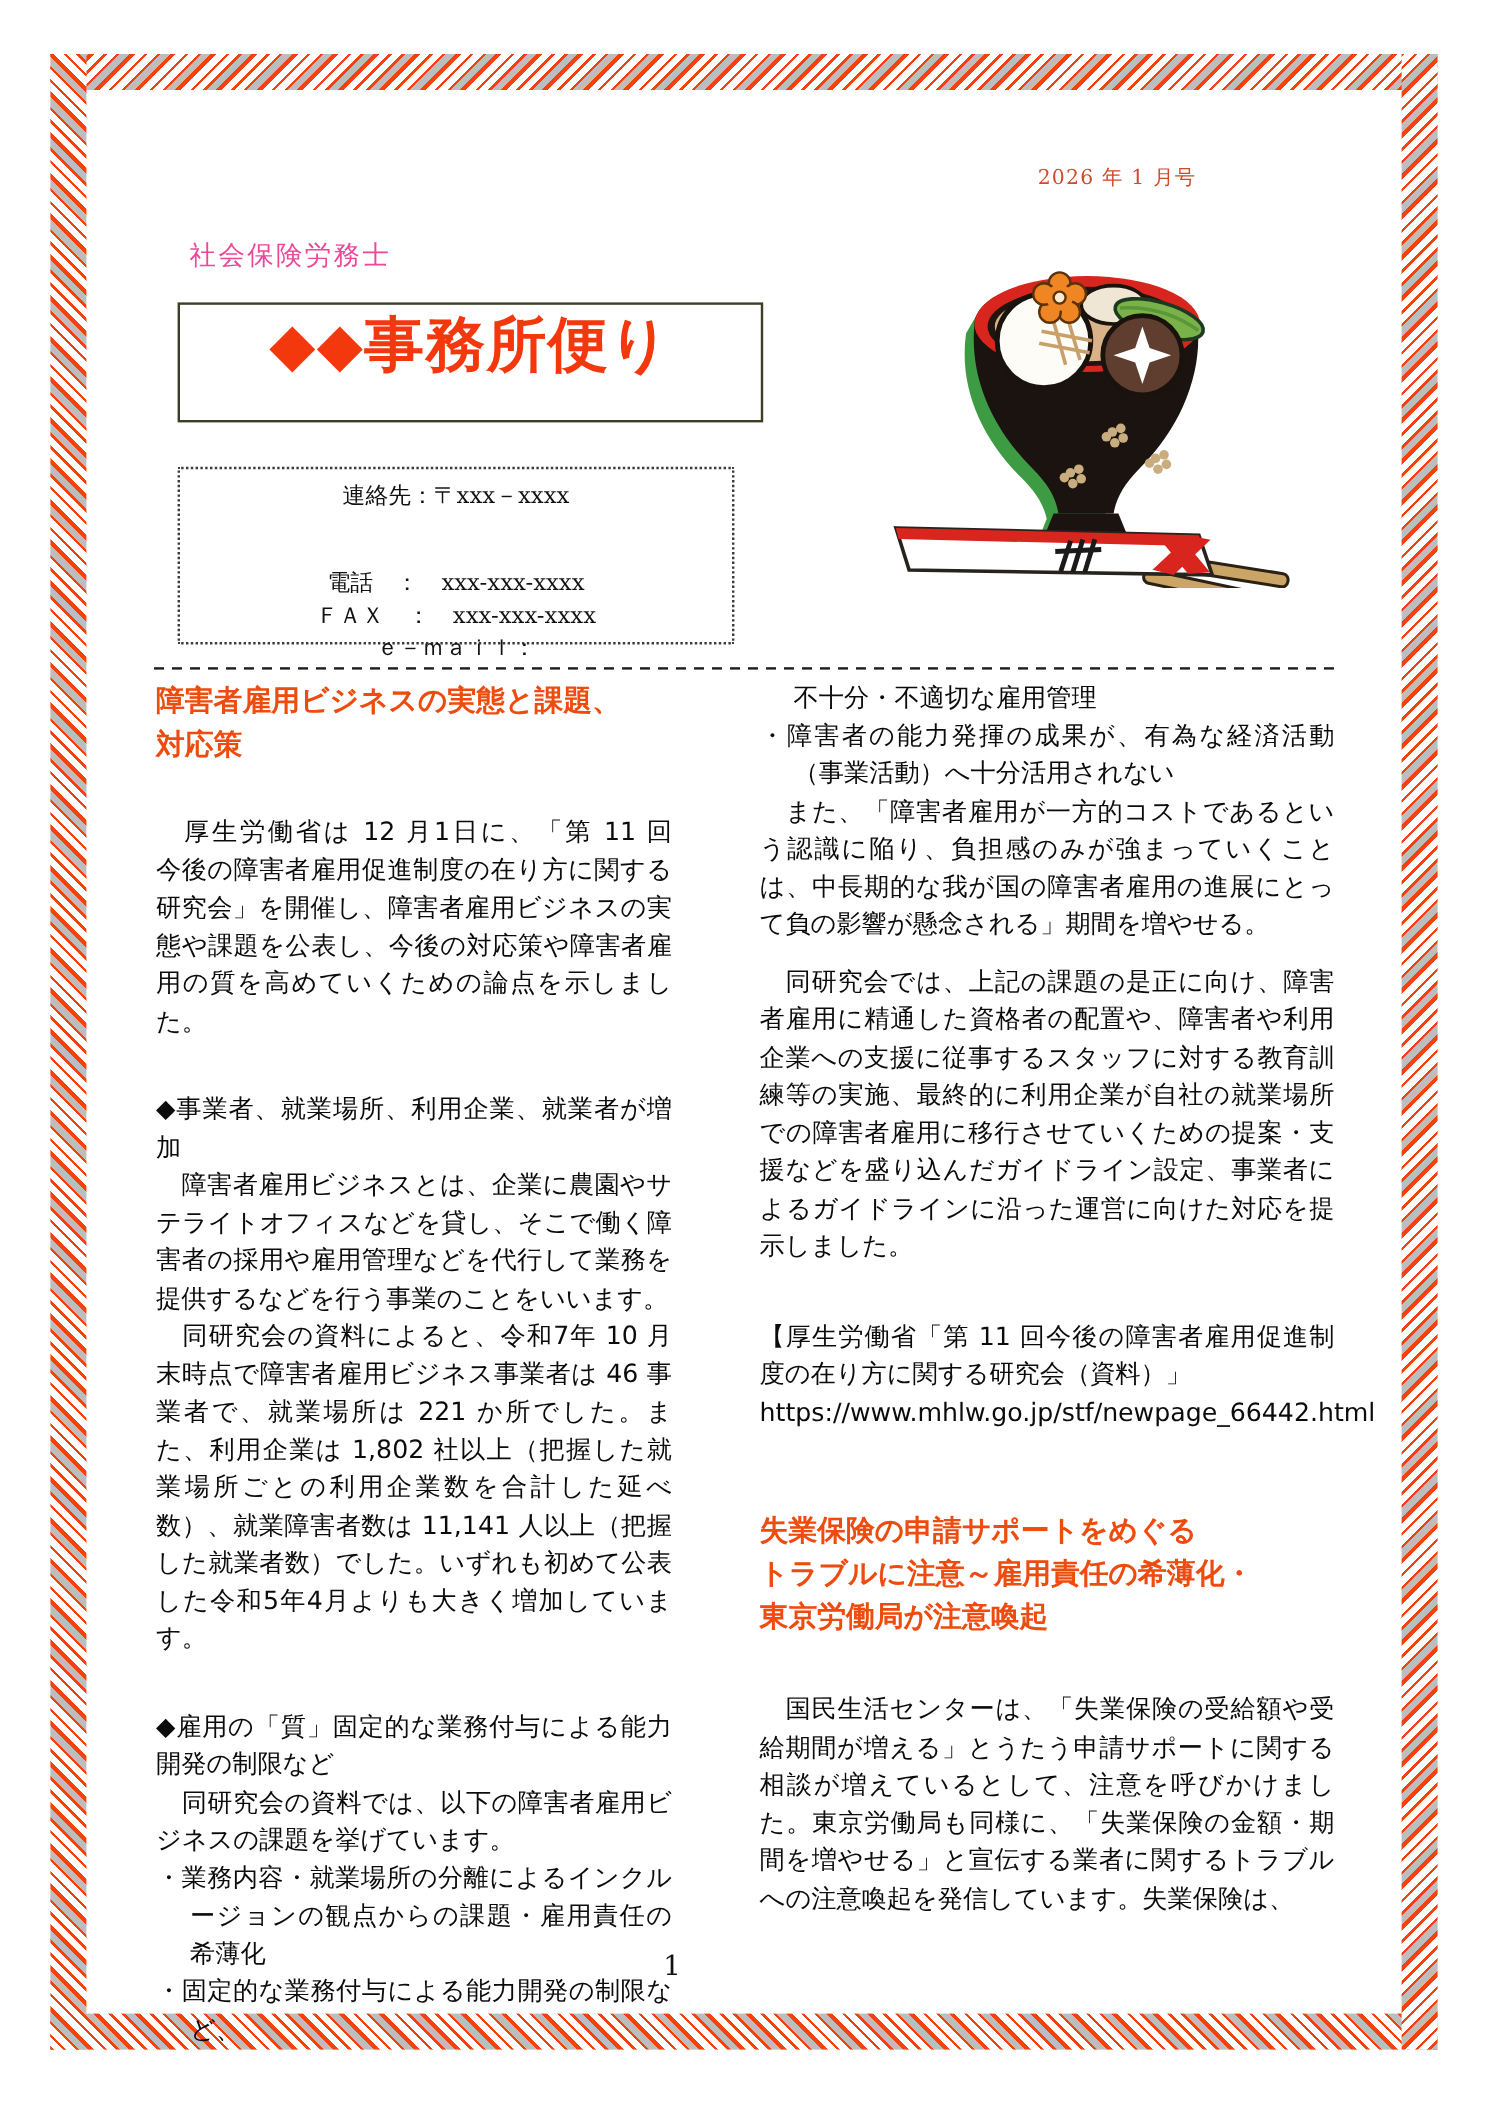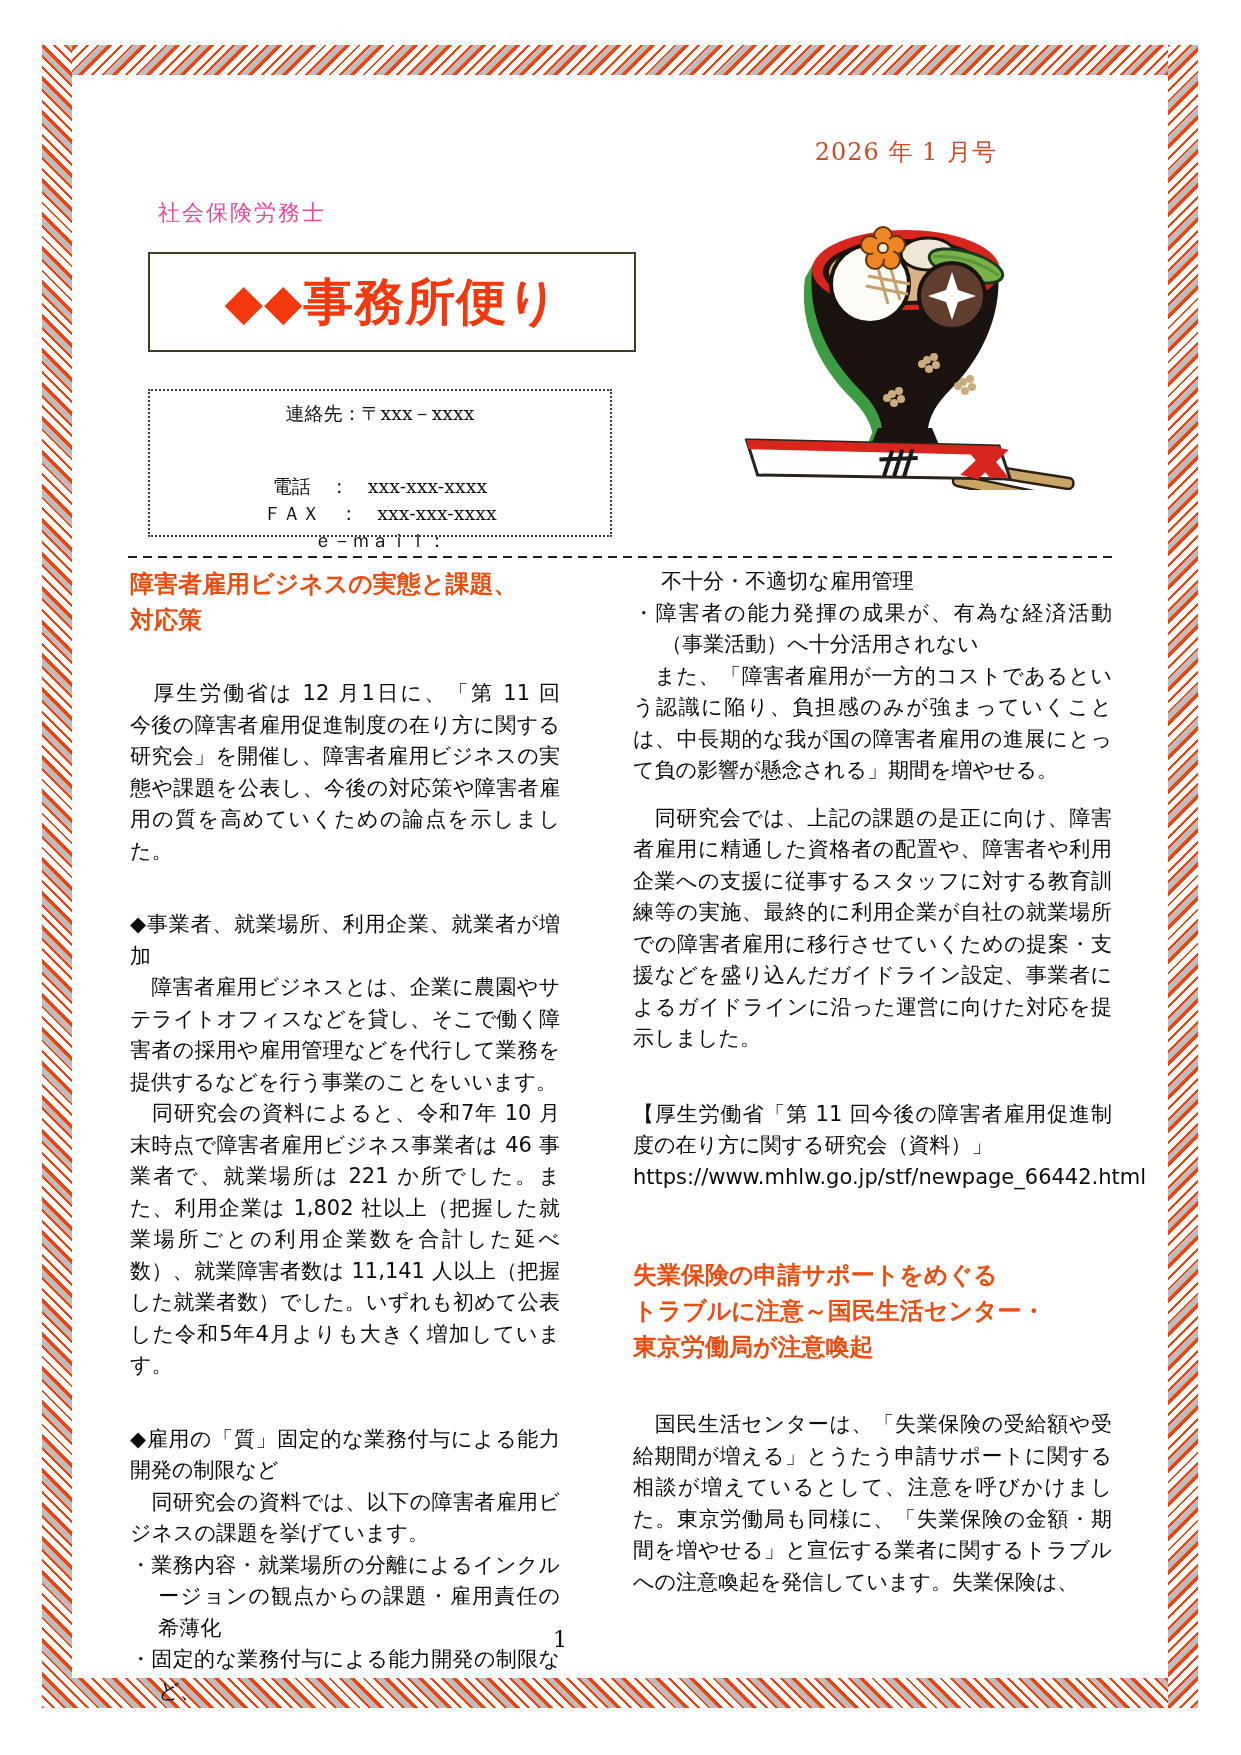--- a/index.html
+++ b/index.html
@@ -30,30 +30,30 @@
   }
   .band-right {
     left:1168px; top:45px; width:30px; height:1663px;
     background:repeating-linear-gradient(135deg,
       #f4420c 0 2px, #ffffff 2px 7.5px, #f4420c 7.5px 9.5px,
       #ffffff 9.5px 15px, #f4420c 15px 17px, #bdbdbd 17px 22.5px, #f4420c 22.5px 24px);
   }
   
   .issue-date {
     position:absolute; top:136px; right:244px;
-    font-family:"DejaVu Serif", serif; font-size:24px; color:#cc4b28; letter-spacing:1px;
+    font-family:"DejaVu Serif", serif; font-size:17px; color:#cc4b28; letter-spacing:1px;
   }
   .office-label {
     position:absolute; left:130px; top:198px;
     font-family:"DejaVu Serif", serif; font-size:22px; color:#ec4899; letter-spacing:2px;margin-left:28px;
   }
   .title-box {
     position:absolute; left:148px; top:252px; width:488px; height:100px;
     border:2px solid #3f3d26; background:#ffffff; box-sizing:border-box;
-    display:flex; align-items:center; justify-content:center;
+    display:flex; align-items:flex-start; justify-content:center;
   }
   .newsletter-title {
     font-family:"DejaVu Serif", serif; font-weight:bold;
     font-size:50px; color:#f2380c; letter-spacing:1px; white-space:nowrap;
   }
   .contact-box {
     position:absolute; left:148px; top:389px; width:464px; height:148px;
     border:2px dotted #3a3a3a; box-sizing:border-box; padding:9px 14px;
     font-family:"DejaVu Serif", serif; font-size:19px; line-height:27px; color:#111;text-align:center;
   }
@@ -211,19 +211,19 @@
   </div>
 
   <div class="col col-right">
     <p class="cont">不十分・不適切な雇用管理</p>
     <p class="hang">・障害者の能力発揮の成果が、有為な経済活動（事業活動）へ十分活用されない</p>
     <p>　また、「障害者雇用が一方的コストであるという認識に陥り、負担感のみが強まっていくことは、中長期的な我が国の障害者雇用の進展にとって負の影響が懸念される」期間を増やせる。</p>
     <p class="mt-sm mb-sm">　同研究会では、上記の課題の是正に向け、障害者雇用に精通した資格者の配置や、障害者や利用企業への支援に従事するスタッフに対する教育訓練等の実施、最終的に利用企業が自社の就業場所での障害者雇用に移行させていくための提案・支援などを盛り込んだガイドライン設定、事業者によるガイドラインに沿った運営に向けた対応を提示しました。</p>
     <p>【厚生労働省「第 11 回今後の障害者雇用促進制度の在り方に関する研究会（資料）」</p>
     <p class="mb-src">https://www.mhlw.go.jp/stf/newpage_66442.html</p>
     <p class="headline mb-sm">失業保険の申請サポートをめぐる
-トラブルに注意～国民生活センター・
+トラブルに注意～雇用責任の希薄化・
 東京労働局が注意喚起</p>
     <p>　国民生活センターは、「失業保険の受給額や受給期間が増える」とうたう申請サポートに関する相談が増えているとして、注意を呼びかけました。東京労働局も同様に、「失業保険の金額・期間を増やせる」と宣伝する業者に関するトラブルへの注意喚起を発信しています。失業保険は、</p>
   </div>
 
   <div class="page-num">1</div>
 </div>
 
 </body></html>

